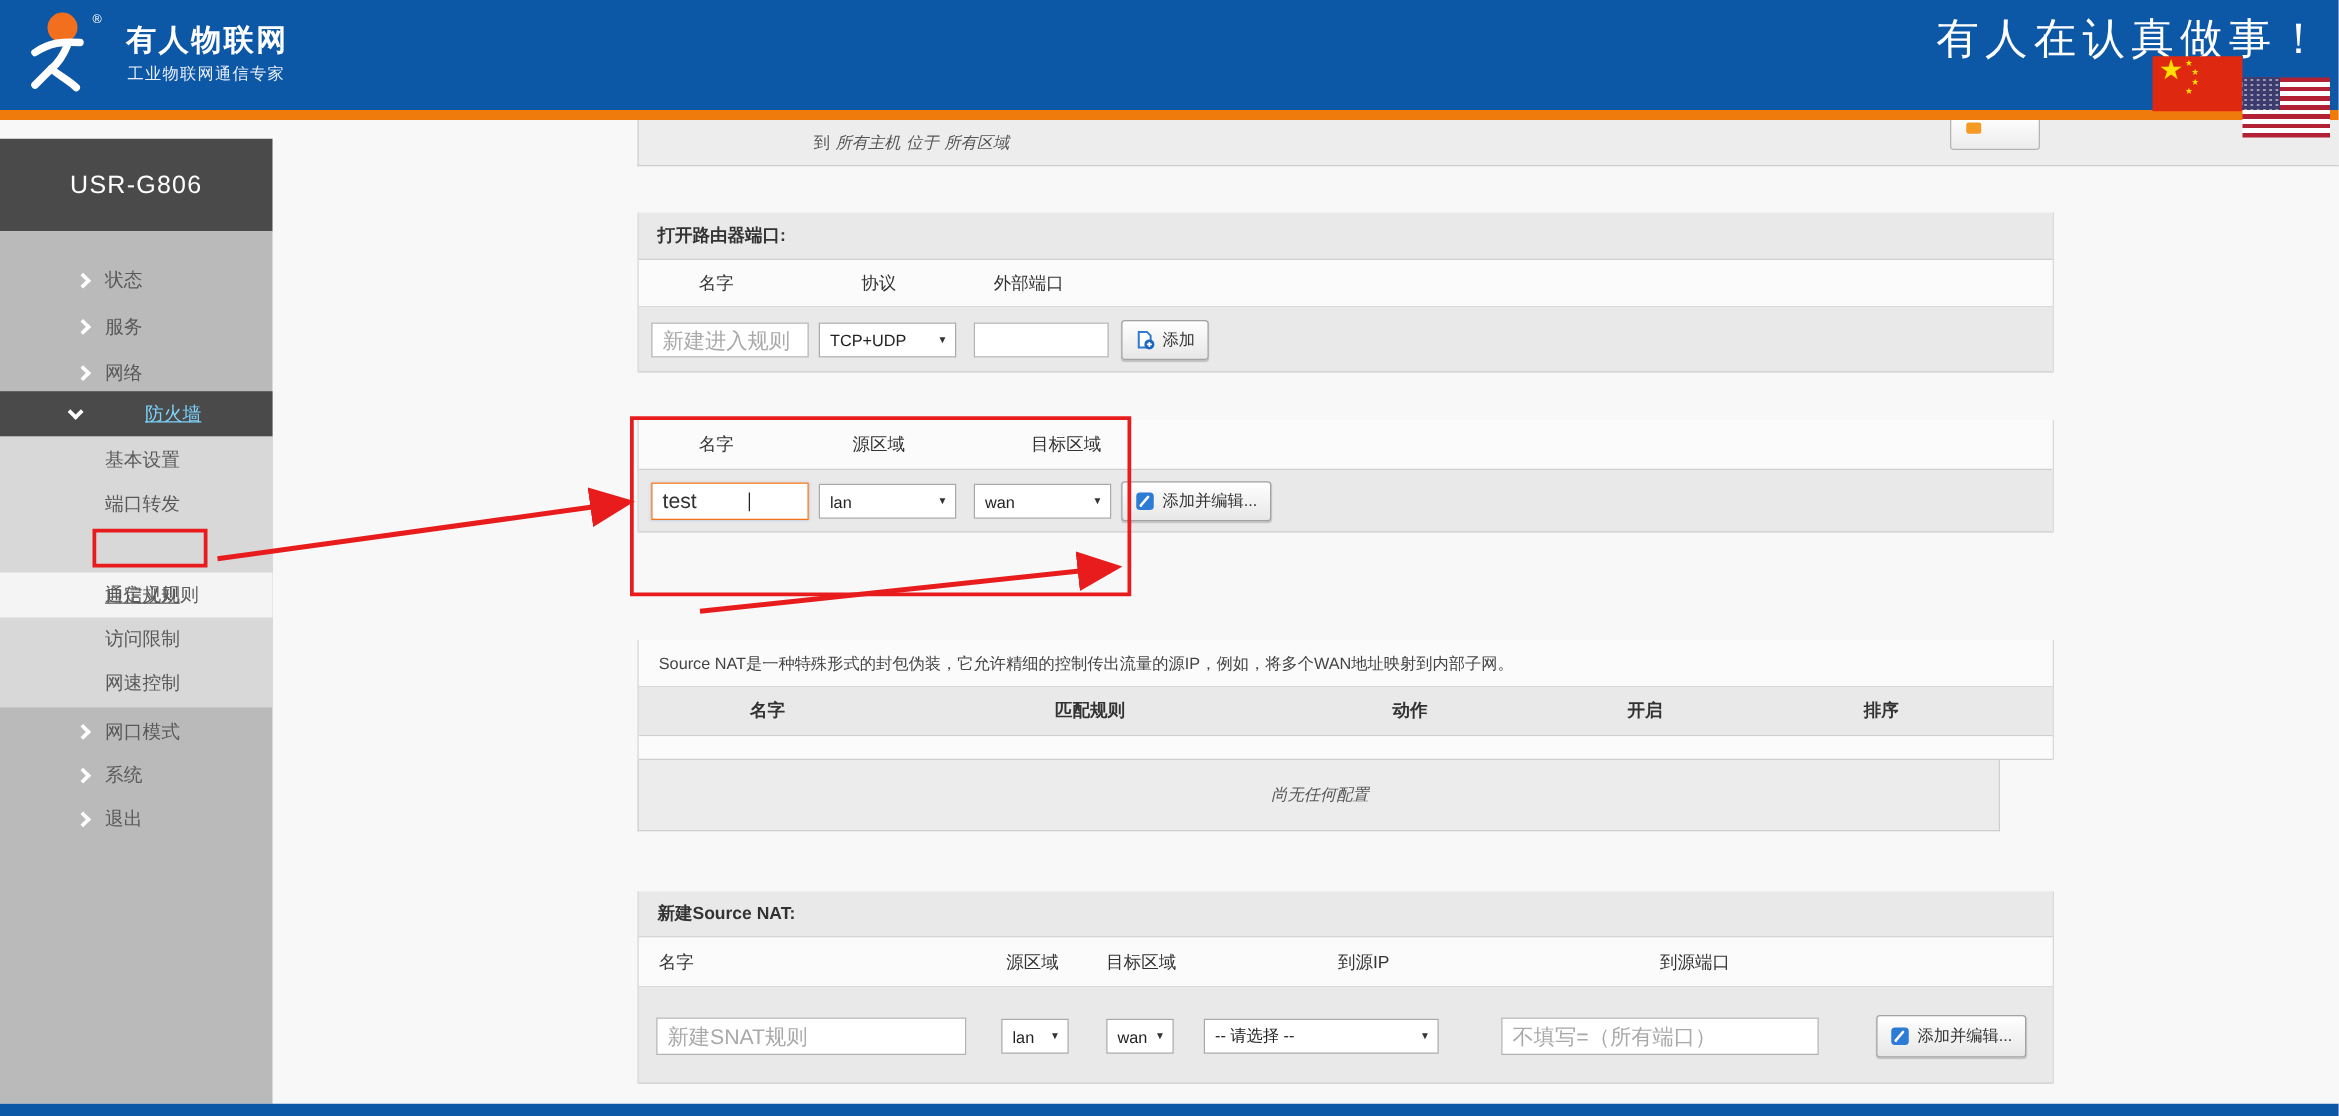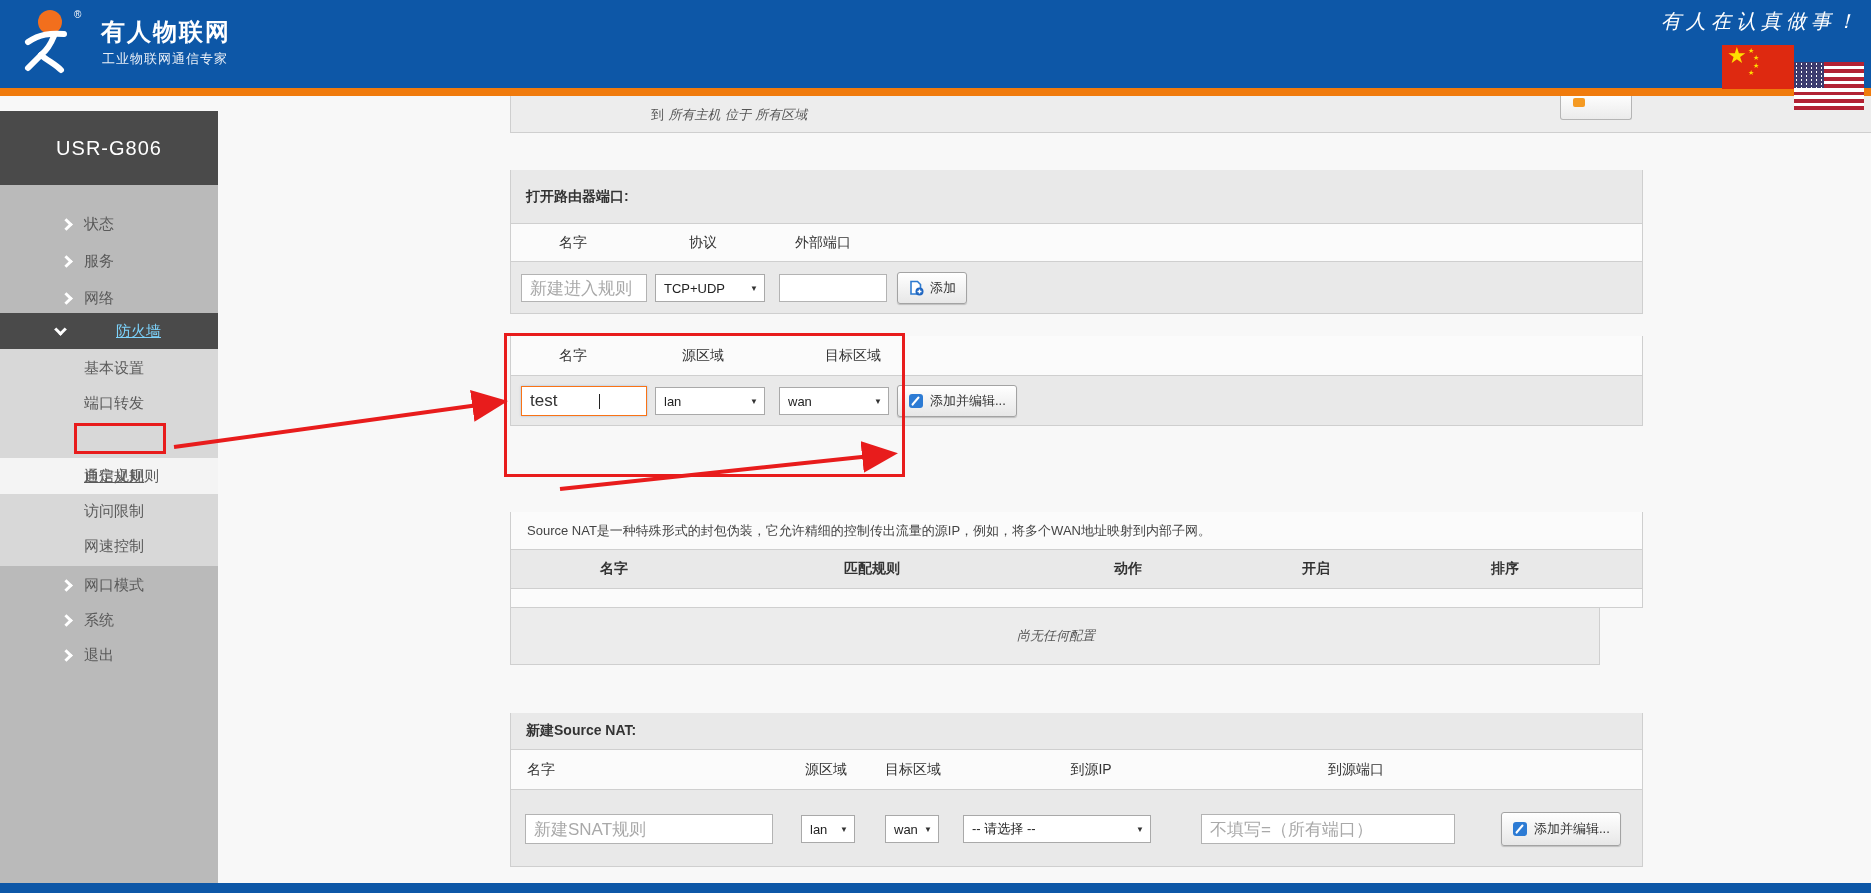--- a/index.html
+++ b/index.html
@@ -8,21 +8,21 @@
     position:relative; background:#f8f8f8;
     font-family:"Liberation Sans","DejaVu Sans",sans-serif;
     overflow:hidden; color:#333;
   }
   
   .hdr-blue { position:absolute; left:0; top:0; width:1871px; height:88px; background:#0d57a7; }
   .hdr-orange { position:absolute; left:0; top:88px; width:1871px; height:8px; background:#f07b0d; }
   .logo { position:absolute; left:14px; top:6px; width:78px; height:70px; }
   .brand-title { position:absolute; left:101px; top:16px; font-size:24px; font-weight:bold; color:#fff; letter-spacing:2px; }
   .brand-sub { position:absolute; left:102px; top:50px; font-size:13px; color:#e9eff7; letter-spacing:1px; }
-  .slogan { position:absolute; right:10px; top:8px; font-size:20px; color:#fff; letter-spacing:5px;font-style:italic; }
+  .slogan { position:absolute; right:10px; top:8px; font-size:34px; color:#fff; letter-spacing:5px; }
   .flag-cn { position:absolute; left:1722px; top:45px; width:72px; height:44px; background:#de2910; overflow:hidden; z-index:5; }
   .flag-cn .big { position:absolute; left:5px; top:-2px; color:#ffde00; font-size:22px; }
   .flag-cn .s { position:absolute; color:#ffde00; font-size:7px; }
   .flag-us { position:absolute; left:1794px; top:62px; width:70px; height:48px; z-index:5;
     background:repeating-linear-gradient(180deg,#b22234 0 3.7px,#ffffff 3.7px 7.4px); }
   .flag-us .canton { position:absolute; left:0; top:0; width:30px; height:26px; background:#3c3b6e;
     background-image:radial-gradient(#fff 0.8px, transparent 0.9px); background-size:5px 4px; }
   
   .side-head { position:absolute; left:0; top:111px; width:218px; height:74px; background:#4a4a4a;
     display:flex; align-items:center; justify-content:center; color:#fff; font-size:20px; letter-spacing:1px; }
@@ -159,21 +159,21 @@
     <span class="ital">所有主机</span>
     <span class="ital">位于</span>
     <span class="ital">所有区域</span>
   </div>
 </div>
 <div class="partial-btn">
   <span class="frag"></span>
 </div>
 
 <div class="sect sect-frame" style="top:170px;">
-  <div class="band gray" style="height:54px;">
+  <div class="band gray" style="height:38px;">
     <span class="sect-title">打开路由器端口:</span>
   </div>
   <div class="band lite" style="height:38px;">
     <span class="colhead" style="left:62px;">名字</span>
     <span class="colhead" style="left:192px;">协议</span>
     <span class="colhead" style="left:312px;">外部端口</span>
   </div>
   <div class="band gray" style="height:52px;">
     <div class="tin" style="left:10px; top:12px; width:126px;">
       <span class="ph">新建进入规则</span>

